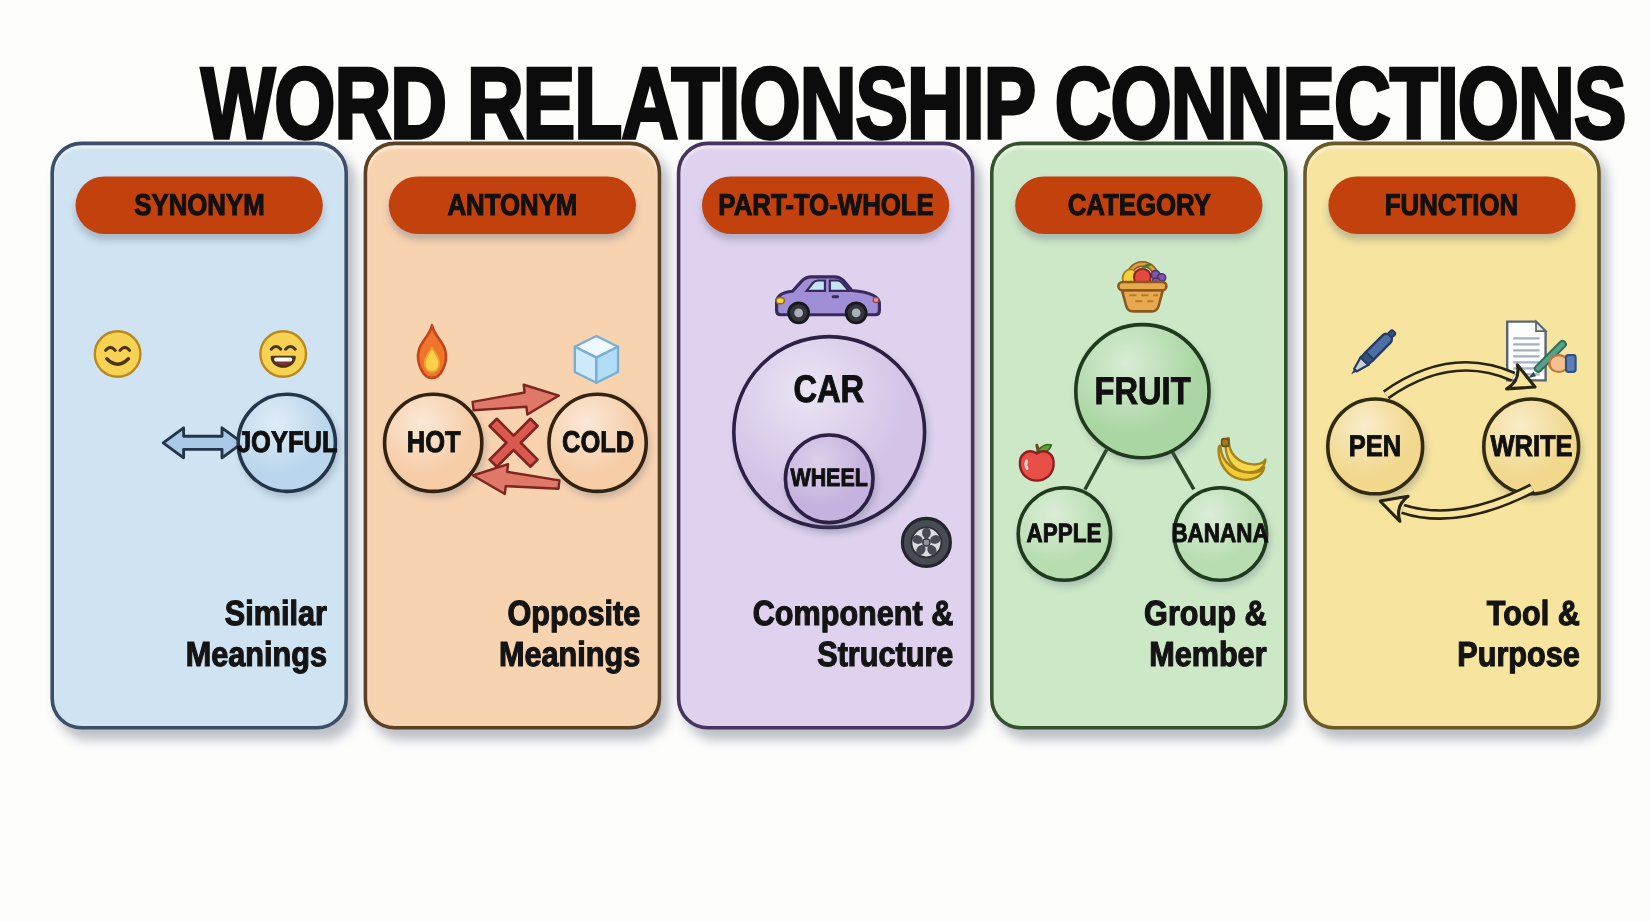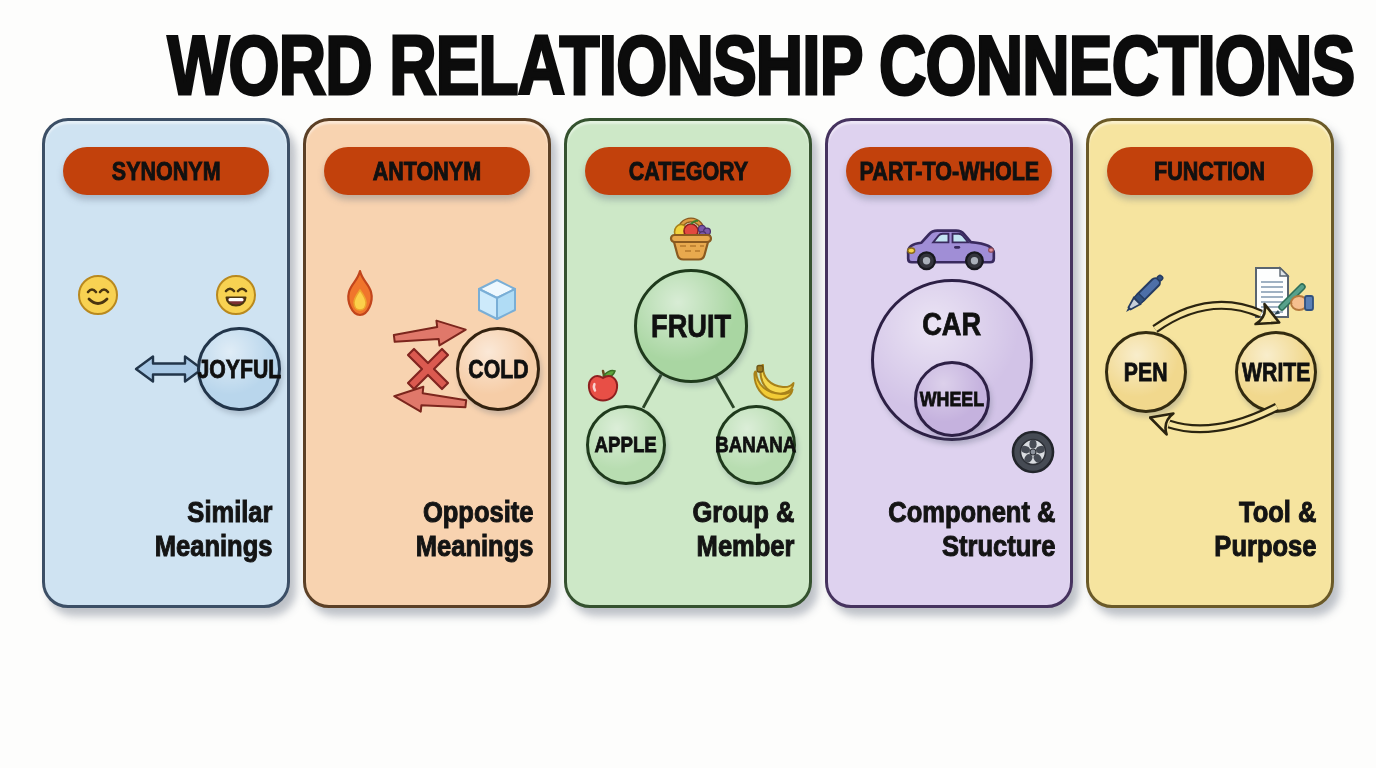--- a/index.html
+++ b/index.html
@@ -1,21 +1,21 @@
 <!DOCTYPE html>
 <html><head>
 <meta charset="utf-8">
 <style>
   * { margin:0; padding:0; box-sizing:border-box; }
   html,body { width:1376px; height:768px; background:#fdfdfc; overflow:hidden;
     font-family:"Liberation Sans", sans-serif; }
   .page { position:relative; width:1376px; height:768px; }
 
   
-  .title-wrap { text-align:center; padding-top:17px; height:118px; }
+  .title-wrap { text-align:center; padding-top:38px; height:118px; }
   .title-wrap span {
     display:inline-block; white-space:nowrap;
     font-size:84px; font-weight:bold; color:#0c0c0c;
     -webkit-text-stroke:3px #0c0c0c; letter-spacing:-1px;
     transform:scaleX(0.78);
   }
 
   
   .cards { display:flex; gap:13px; padding:0 42px; margin-top:0; }
   .card {
@@ -160,20 +160,23 @@
       </div>
       <div class="icon a-ice">
         <svg viewBox="0 0 46 46">
           <g stroke="#79aed6" stroke-width="2" stroke-linejoin="round">
             <polygon points="23,3 41,12 23,21 5,12" fill="#eef8fe"></polygon>
             <polygon points="5,12 23,21 23,42 5,33" fill="#cdeafb"></polygon>
             <polygon points="41,12 23,21 23,42 41,33" fill="#b0dcf5"></polygon>
           </g>
         </svg>
       </div>
+      <div class="node a-left">
+        <span>HOT</span>
+      </div>
       <div class="node a-right">
         <span>COLD</span>
       </div>
       <div class="icon a-arrow-top">
         <svg viewBox="0 0 78 30">
           <path d="M3 11.5 L47 9 V2.5 L75 15 L47 27.5 V21 L3 18.5 Z" fill="var(--accent)" stroke="var(--accent-border)" stroke-width="2" stroke-linejoin="round"></path>
         </svg>
       </div>
       <div class="icon a-x">
         <svg viewBox="0 0 46 46">
@@ -181,20 +184,64 @@
         </svg>
       </div>
       <div class="icon a-arrow-bot">
         <svg viewBox="0 0 78 30">
           <path d="M3 11.5 L47 9 V2.5 L75 15 L47 27.5 V21 L3 18.5 Z" fill="var(--accent)" stroke="var(--accent-border)" stroke-width="2" stroke-linejoin="round"></path>
         </svg>
       </div>
       <div class="caption">
         <span>Opposite</span>
         <span>Meanings</span>
+      </div>
+    </div>
+
+    <div class="card" style="--bg: #ded2ef; --border: #46335f; --node-bg: #d2c3e7; --node-bg-inner: #c5b2de; --node-border: #2d2045;">
+      <div class="pill">
+        <span>PART-TO-WHOLE</span>
+      </div>
+      <div class="icon p-car">
+        <svg viewBox="0 0 102 50">
+          <path d="M9 32 C8 25 13 21.5 22 20.8 L29.5 12.5 C31.5 10.2 34 9 37.5 9 H56 C59.5 9 62 10.2 64 12.5 L70.5 20.2 C80 21 93 23 93 31 V36.5 C93 38.7 91.6 40 89.4 40 H12.6 C10.4 40 9 38.7 9 36.5 Z" fill="#a08ed6" stroke="#392a5e" stroke-width="2.6" stroke-linejoin="round"></path>
+          <path d="M33.5 20.5 L38.8 13.8 C39.8 12.6 41 12 42.8 12 H48.5 V20.5 Z" fill="#c3e4f2" stroke="#392a5e" stroke-width="1.8"></path>
+          <path d="M52.5 20.5 V12 H58.5 C60.3 12 61.5 12.6 62.5 13.8 L68 20.5 Z" fill="#c3e4f2" stroke="#392a5e" stroke-width="1.8"></path>
+          <ellipse cx="12" cy="28.5" rx="3.4" ry="2.6" fill="#f6d44a" stroke="#8a6a1a" stroke-width="1.4"></ellipse>
+          <rect x="54" y="24" width="6" height="2.6" rx="1.3" fill="#392a5e"></rect>
+          <rect x="88" y="26" width="4.5" height="4" rx="1.6" fill="#e08f9c" stroke="#8e4a56" stroke-width="1.2"></rect>
+          <circle cx="27" cy="38.5" r="8.2" fill="#33343c" stroke="#17181e" stroke-width="2.2"></circle>
+          <circle cx="27" cy="38.5" r="3.6" fill="#aab0ba"></circle>
+          <circle cx="74" cy="38.5" r="8.2" fill="#33343c" stroke="#17181e" stroke-width="2.2"></circle>
+          <circle cx="74" cy="38.5" r="3.6" fill="#aab0ba"></circle>
+        </svg>
+      </div>
+      <div class="node align-top p-outer">
+        <span>CAR</span>
+      </div>
+      <div class="node inner p-inner">
+        <span>WHEEL</span>
+      </div>
+      <div class="icon p-tire">
+        <svg viewBox="0 0 46 46">
+          <circle cx="23" cy="23" r="20" fill="#464b54" stroke="#22252b" stroke-width="2.6"></circle>
+          <circle cx="23" cy="23" r="12.5" fill="#d9dce0" stroke="#2e3138" stroke-width="1.6"></circle>
+          <g fill="#464b54">
+            <ellipse cx="23" cy="15.2" rx="3.6" ry="4.4"></ellipse>
+            <ellipse cx="23" cy="15.2" rx="3.6" ry="4.4" transform="rotate(72 23 23)"></ellipse>
+            <ellipse cx="23" cy="15.2" rx="3.6" ry="4.4" transform="rotate(144 23 23)"></ellipse>
+            <ellipse cx="23" cy="15.2" rx="3.6" ry="4.4" transform="rotate(216 23 23)"></ellipse>
+            <ellipse cx="23" cy="15.2" rx="3.6" ry="4.4" transform="rotate(288 23 23)"></ellipse>
+          </g>
+          <circle cx="23" cy="23" r="3" fill="#8d939d" stroke="#2e3138" stroke-width="1.2"></circle>
+        </svg>
+      </div>
+      <div class="caption">
+        <span>Component &amp;</span>
+        <span>Structure</span>
       </div>
     </div>
 
     <div class="card" style="--bg: #cde8c7; --border: #35522f; --node-bg: #a9d6a2; --node-bg-small: #b8ddb1; --node-border: #1f3a1c; --accent: #2a4527;">
       <svg class="overlay" viewBox="0 0 248 490">
         <line x1="96.5" y1="257" x2="78" y2="291" stroke="var(--accent)" stroke-width="3"></line>
         <line x1="151.5" y1="257" x2="171" y2="291" stroke="var(--accent)" stroke-width="3"></line>
       </svg>
       <div class="pill">
         <span>CATEGORY</span>
@@ -242,64 +289,20 @@
       </div>
       <div class="node small c-banana">
         <span>BANANA</span>
       </div>
       <div class="caption">
         <span>Group &amp;</span>
         <span>Member</span>
       </div>
     </div>
 
-    <div class="card" style="--bg: #ded2ef; --border: #46335f; --node-bg: #d2c3e7; --node-bg-inner: #c5b2de; --node-border: #2d2045;">
-      <div class="pill">
-        <span>PART-TO-WHOLE</span>
-      </div>
-      <div class="icon p-car">
-        <svg viewBox="0 0 102 50">
-          <path d="M9 32 C8 25 13 21.5 22 20.8 L29.5 12.5 C31.5 10.2 34 9 37.5 9 H56 C59.5 9 62 10.2 64 12.5 L70.5 20.2 C80 21 93 23 93 31 V36.5 C93 38.7 91.6 40 89.4 40 H12.6 C10.4 40 9 38.7 9 36.5 Z" fill="#a08ed6" stroke="#392a5e" stroke-width="2.6" stroke-linejoin="round"></path>
-          <path d="M33.5 20.5 L38.8 13.8 C39.8 12.6 41 12 42.8 12 H48.5 V20.5 Z" fill="#c3e4f2" stroke="#392a5e" stroke-width="1.8"></path>
-          <path d="M52.5 20.5 V12 H58.5 C60.3 12 61.5 12.6 62.5 13.8 L68 20.5 Z" fill="#c3e4f2" stroke="#392a5e" stroke-width="1.8"></path>
-          <ellipse cx="12" cy="28.5" rx="3.4" ry="2.6" fill="#f6d44a" stroke="#8a6a1a" stroke-width="1.4"></ellipse>
-          <rect x="54" y="24" width="6" height="2.6" rx="1.3" fill="#392a5e"></rect>
-          <rect x="88" y="26" width="4.5" height="4" rx="1.6" fill="#e08f9c" stroke="#8e4a56" stroke-width="1.2"></rect>
-          <circle cx="27" cy="38.5" r="8.2" fill="#33343c" stroke="#17181e" stroke-width="2.2"></circle>
-          <circle cx="27" cy="38.5" r="3.6" fill="#aab0ba"></circle>
-          <circle cx="74" cy="38.5" r="8.2" fill="#33343c" stroke="#17181e" stroke-width="2.2"></circle>
-          <circle cx="74" cy="38.5" r="3.6" fill="#aab0ba"></circle>
-        </svg>
-      </div>
-      <div class="node align-top p-outer">
-        <span>CAR</span>
-      </div>
-      <div class="node inner p-inner">
-        <span>WHEEL</span>
-      </div>
-      <div class="icon p-tire">
-        <svg viewBox="0 0 46 46">
-          <circle cx="23" cy="23" r="20" fill="#464b54" stroke="#22252b" stroke-width="2.6"></circle>
-          <circle cx="23" cy="23" r="12.5" fill="#d9dce0" stroke="#2e3138" stroke-width="1.6"></circle>
-          <g fill="#464b54">
-            <ellipse cx="23" cy="15.2" rx="3.6" ry="4.4"></ellipse>
-            <ellipse cx="23" cy="15.2" rx="3.6" ry="4.4" transform="rotate(72 23 23)"></ellipse>
-            <ellipse cx="23" cy="15.2" rx="3.6" ry="4.4" transform="rotate(144 23 23)"></ellipse>
-            <ellipse cx="23" cy="15.2" rx="3.6" ry="4.4" transform="rotate(216 23 23)"></ellipse>
-            <ellipse cx="23" cy="15.2" rx="3.6" ry="4.4" transform="rotate(288 23 23)"></ellipse>
-          </g>
-          <circle cx="23" cy="23" r="3" fill="#8d939d" stroke="#2e3138" stroke-width="1.2"></circle>
-        </svg>
-      </div>
-      <div class="caption">
-        <span>Component &amp;</span>
-        <span>Structure</span>
-      </div>
-    </div>
-
     <div class="card" style="--bg: #f6e49f; --border: #6b5a28; --node-bg: #f1d88d; --node-border: #332b10; --accent: #2b2410;">
       <div class="pill">
         <span>FUNCTION</span>
       </div>
       <div class="icon f-pen">
         <svg viewBox="0 0 56 56">
           <g transform="rotate(135 28 28)">
             <rect x="6" y="23.5" width="30" height="9" rx="4.5" fill="#4d6fa8" stroke="#263c62" stroke-width="2"></rect>
             <rect x="30" y="23.5" width="6.5" height="9" fill="#31517f" stroke="#263c62" stroke-width="1.5"></rect>
             <path d="M36.5 23.5 L47 26.5 V29.5 L36.5 32.5 Z" fill="#c6cfda" stroke="#263c62" stroke-width="1.8"></path>

